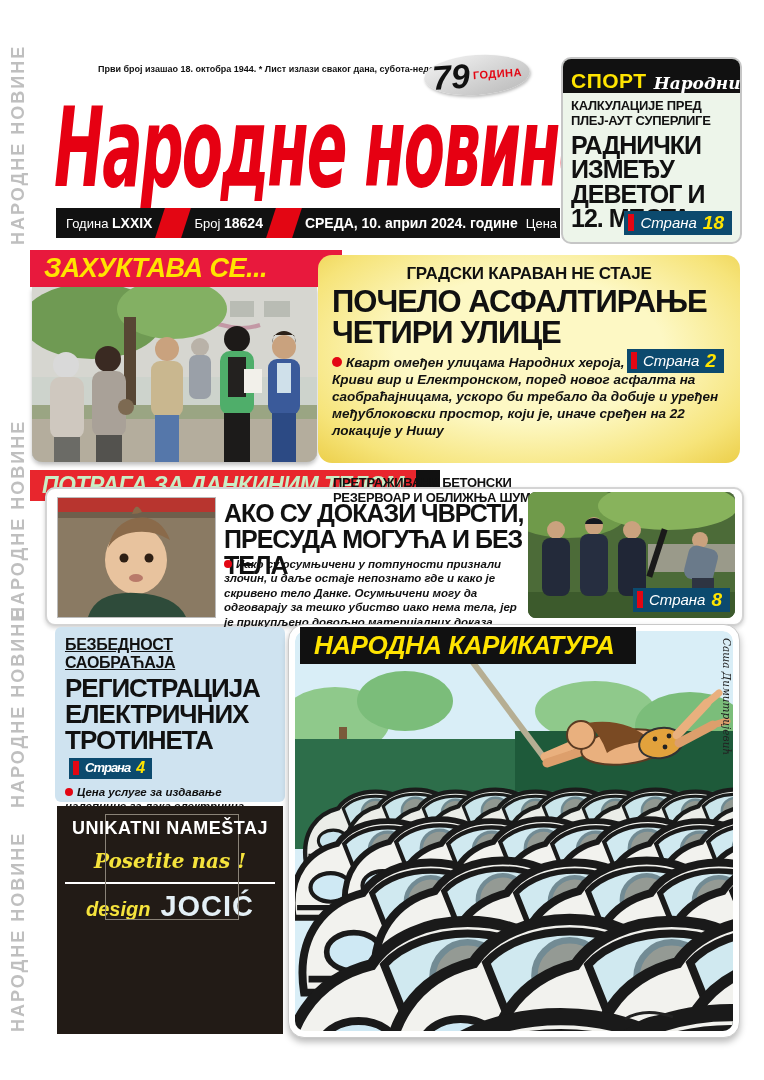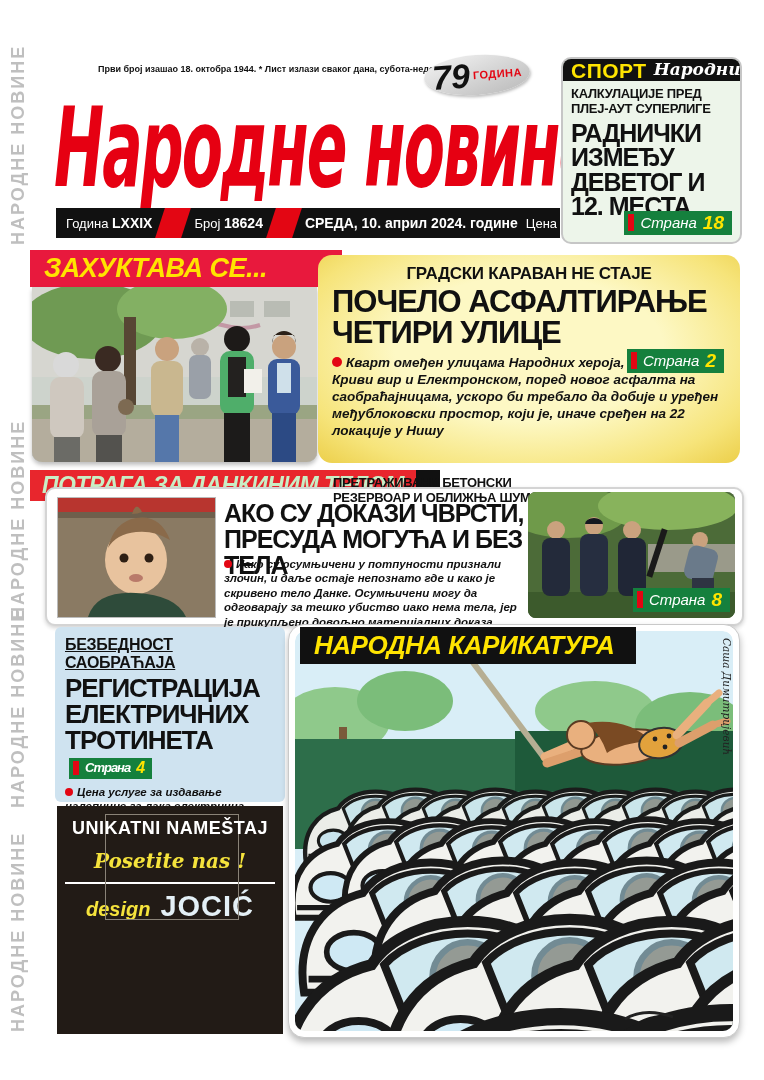--- a/index.html
+++ b/index.html
@@ -18,30 +18,30 @@
   .mast-title{position:absolute;left:54px;top:82px;color:#e60012;font-weight:bold;font-style:italic;
               font-size:60px;letter-spacing:-2px;white-space:nowrap;transform:scaleY(1.85);
               transform-origin:top left;font-family:"DejaVu Sans",sans-serif;}
   .dateline{position:absolute;left:56px;top:208px;width:504px;height:30px;background:#111;color:#fff;
             display:flex;align-items:center;font-size:13px;padding:12px 10px;box-sizing:border-box;gap:8px;}
   .dateline .sep{width:26px;height:30px;background:#e30613;transform:skewX(-18deg);flex:0 0 auto;}
   .dateline .grp{white-space:nowrap;}
   .dateline b{font-size:14px;}
   .dateline .price{margin-left:auto;}
   
-  .strana{display:inline-flex;align-items:center;background:#15803d;color:#fff;font-style:italic;
+  .strana{display:inline-flex;align-items:center;background:#0c4a6e;color:#fff;font-style:italic;
           padding:2px 8px 3px 4px;line-height:1;vertical-align:middle;}
   .strana .bar{width:6px;height:17px;background:#e30613;margin-right:6px;}
   .strana .lbl{font-size:15px;}
   .strana .num{color:#ffe400;font-weight:bold;font-size:19px;margin-left:6px;}
   .strana.small .lbl{font-size:13px;} .strana.small .num{font-size:16px;} .strana.small .bar{height:14px;}
   
   .sport{position:absolute;left:561px;top:57px;width:181px;height:187px;box-sizing:border-box;
          border:2px solid #c6c6c6;border-radius:10px;background:#edf5ea;overflow:hidden;}
-  .sport .hd{background:#111;height:22px;display:flex;align-items:flex-start;gap:7px;padding:0 8px;}
+  .sport .hd{background:#111;height:34px;display:flex;align-items:flex-end;gap:7px;padding:0 8px;}
   .sport .hd .t{color:#ffe400;font-size:21px;font-weight:900;letter-spacing:.5px;}
   .sport .hd .b{color:#fff;font-size:17px;font-weight:bold;font-style:italic;font-family:"DejaVu Serif",serif;}
   .sport .kick{font-size:13px;font-weight:900;line-height:1.15;padding:6px 8px 0 8px;letter-spacing:-.3px;}
   .sport .head{font-size:25px;font-weight:900;line-height:.98;padding:4px 8px 0 8px;letter-spacing:-1px;}
   .sport .strana{position:absolute;right:8px;bottom:7px;}
   
   .flag1{position:absolute;left:30px;top:250px;width:312px;height:37px;background:#e8193d;
          display:flex;align-items:center;padding-left:14px;box-sizing:border-box;
          color:#ffe400;font-style:italic;font-weight:900;font-size:27px;letter-spacing:-.5px;}
   .flag2{position:absolute;left:30px;top:470px;height:31px;display:flex;}

